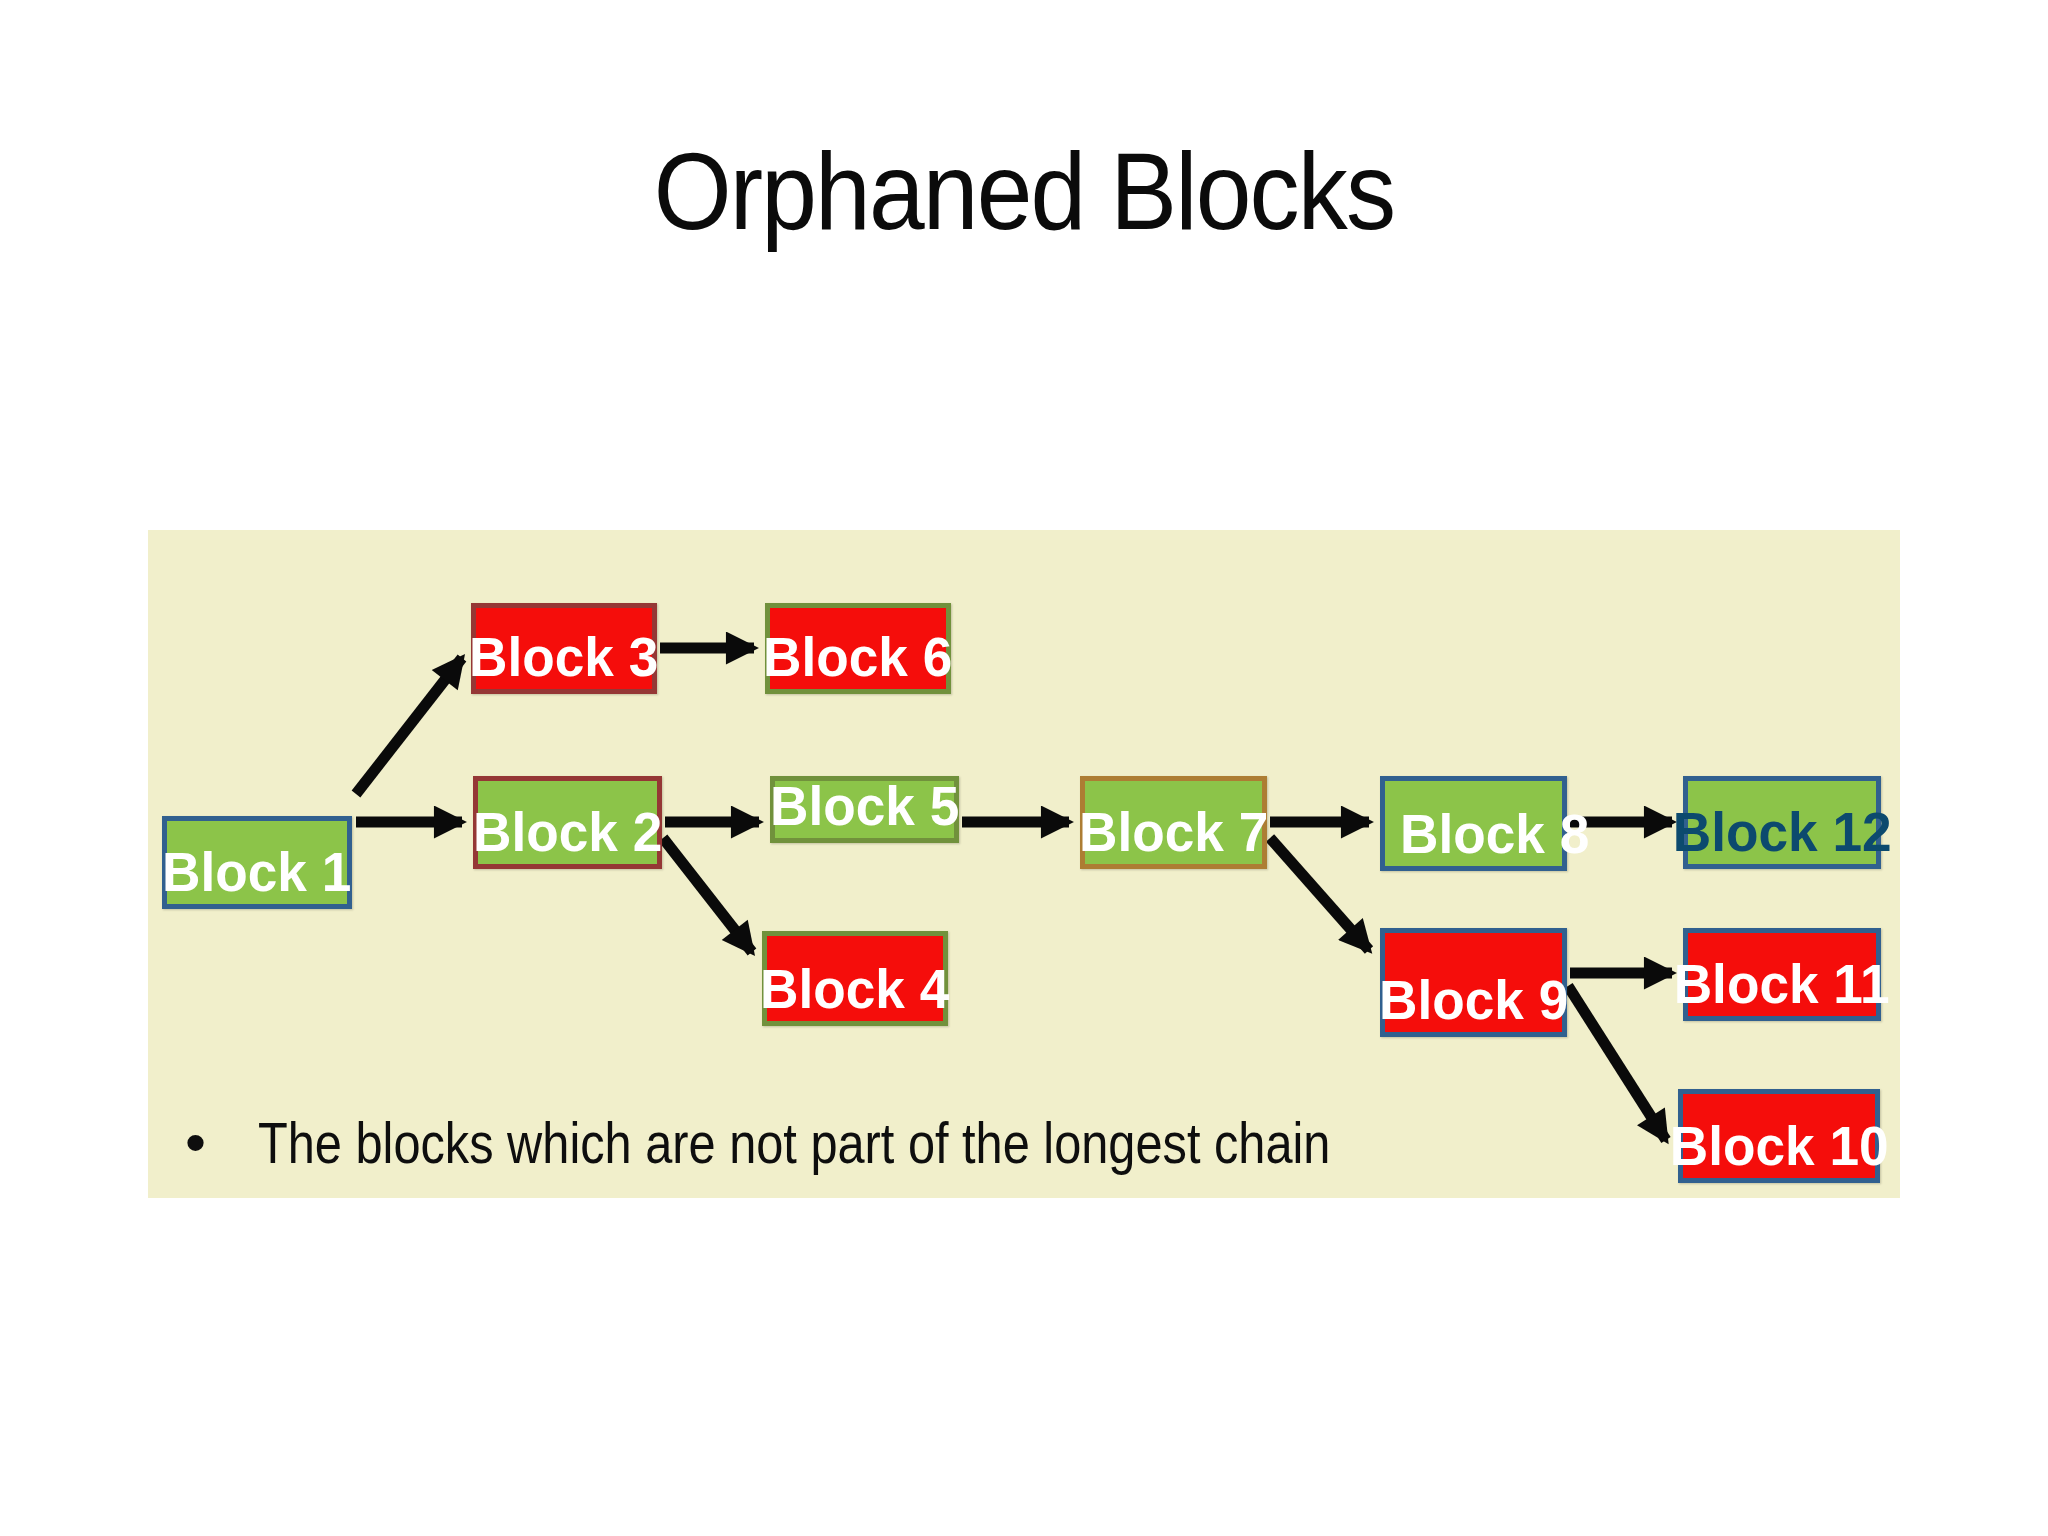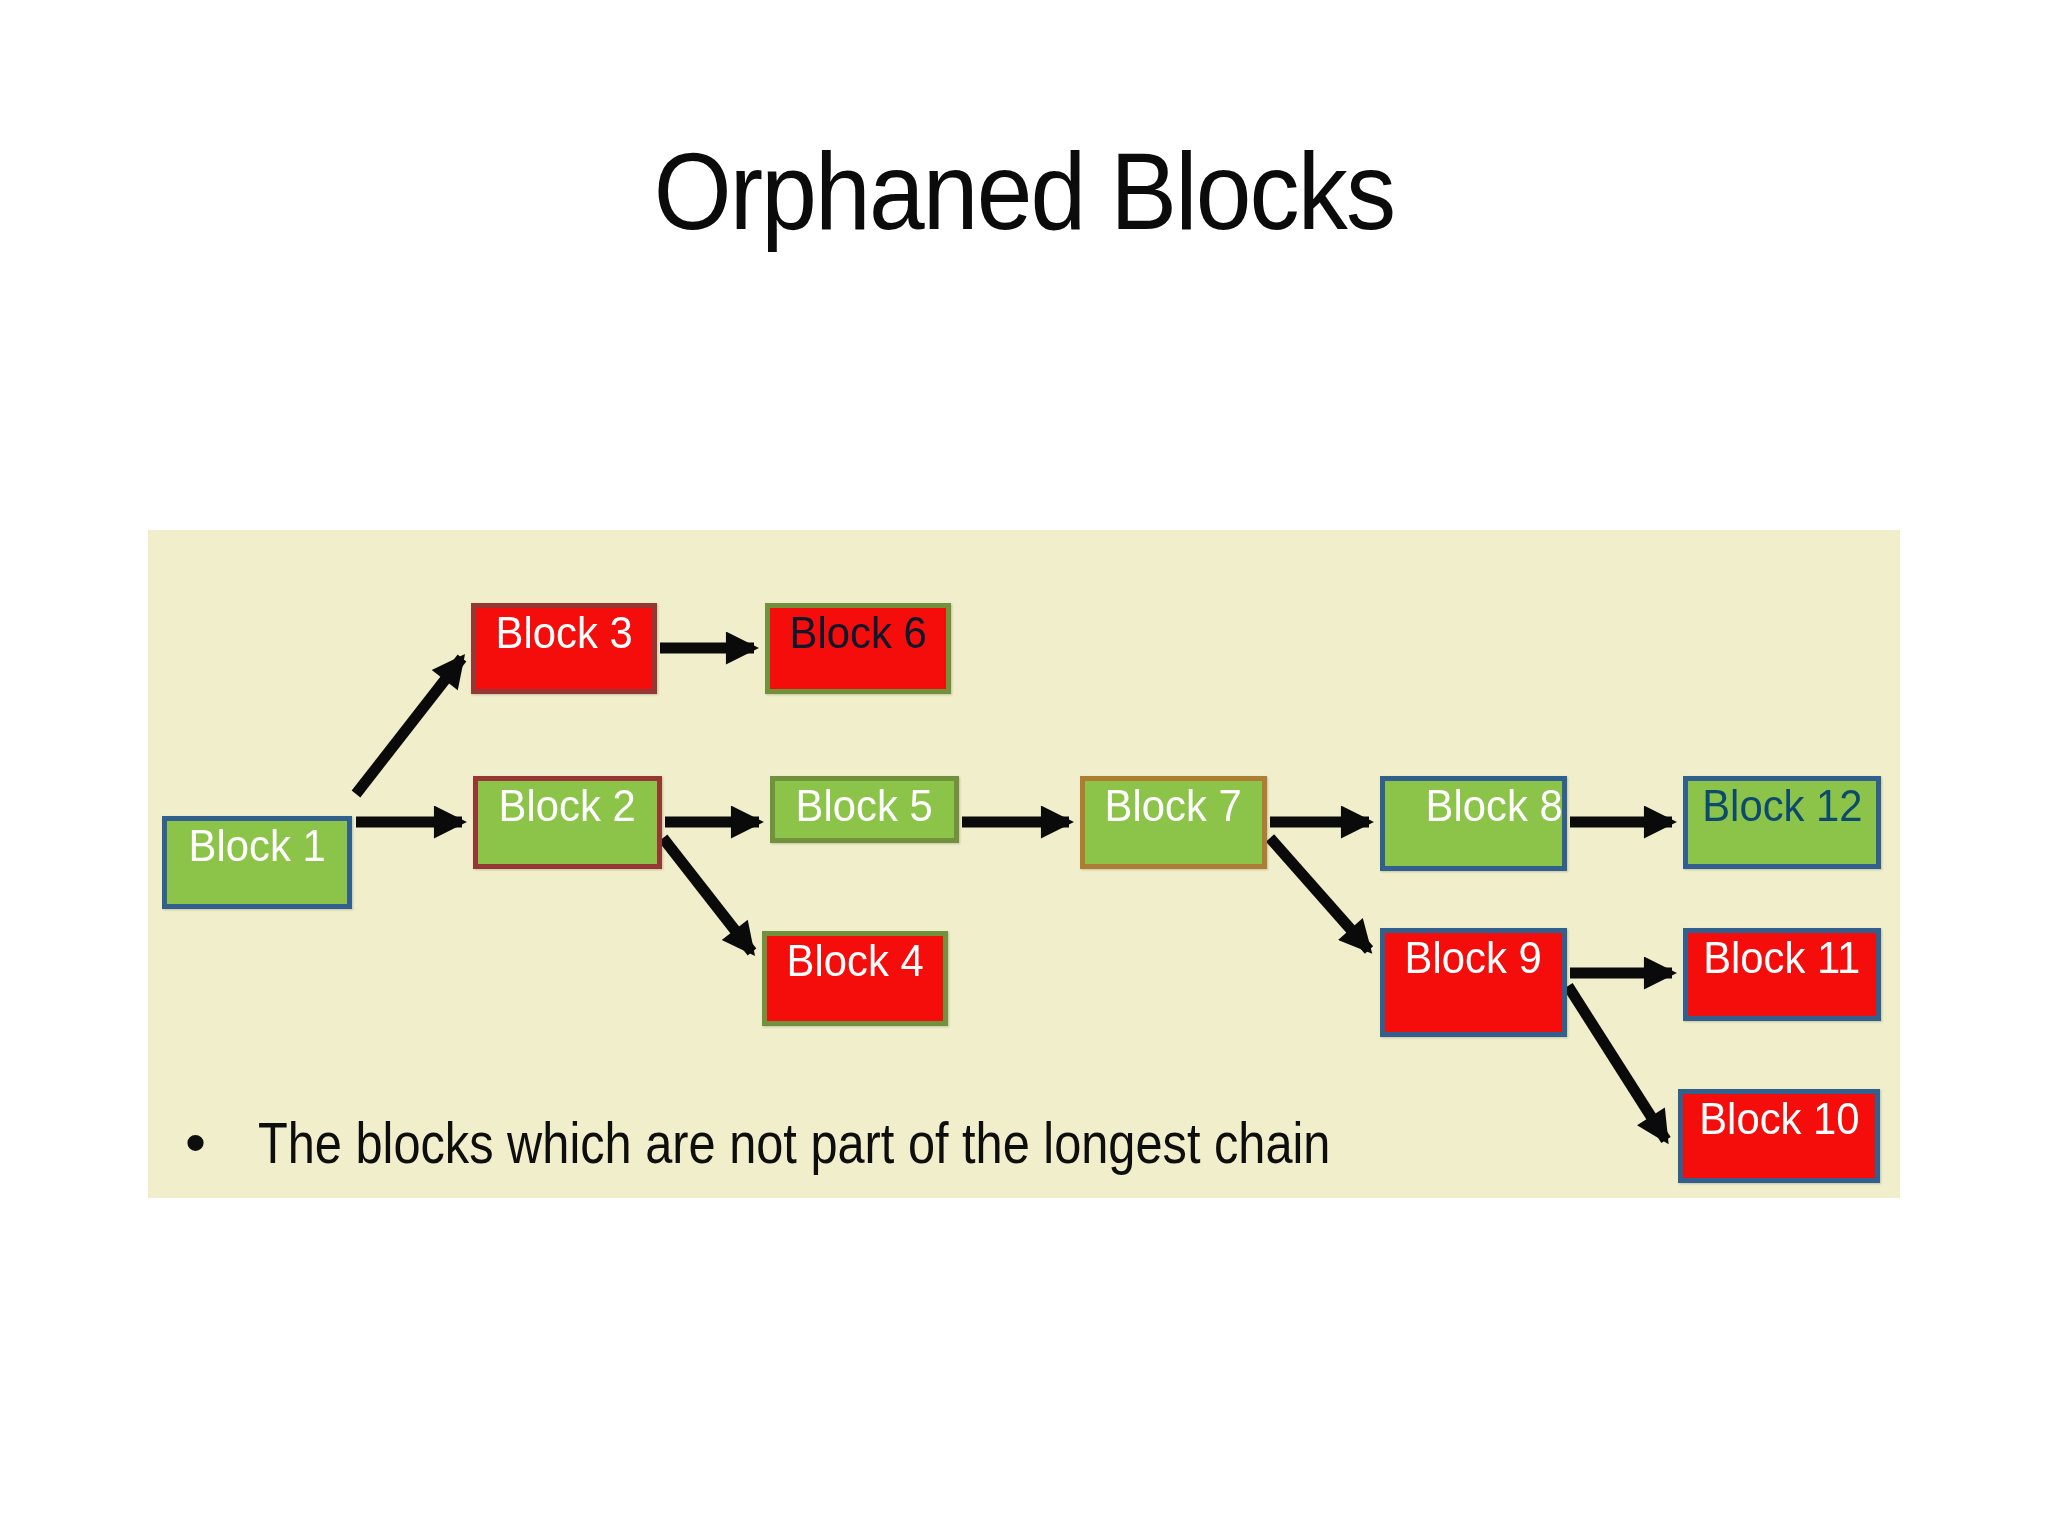--- a/index.html
+++ b/index.html
@@ -35,25 +35,25 @@
     position:absolute;
     left:0; top:0;
     width:2048px; height:1536px;
     pointer-events:none;
   }
   .node {
     position:absolute;
     box-sizing:border-box;
     border:5px solid #000;
     display:flex;
-    align-items:flex-start;
+    align-items:flex-end;
     justify-content:center;
     color:#ffffff;
-    font-weight:normal;
-    font-size:44px;
+    font-weight:bold;
+    font-size:56px;
     white-space:nowrap;
     box-shadow:1px 1px 2px rgba(60,60,40,0.25);
   }
   .node span { transform:scaleX(0.95); }
   .bullet-row {
     position:absolute;
     left:185px; top:1108px;
     display:flex;
     align-items:center;
     color:#0e0e0e;
@@ -110,21 +110,21 @@
       </div>
       <div class="node" style="left: 471px; top: 603px; width: 186px; height: 91px; background: rgb(245, 13, 11); border-color: rgb(149, 55, 53); color: rgb(255, 255, 255);">
         <span>Block 3</span>
       </div>
       <div class="node" style="left: 762px; top: 931px; width: 186px; height: 95px; background: rgb(245, 13, 11); border-color: rgb(113, 145, 60); color: rgb(255, 255, 255);">
         <span>Block 4</span>
       </div>
       <div class="node" style="left: 770px; top: 776px; width: 189px; height: 67px; background: rgb(140, 196, 73); border-color: rgb(113, 145, 60); color: rgb(255, 255, 255);">
         <span>Block 5</span>
       </div>
-      <div class="node" style="left: 765px; top: 603px; width: 186px; height: 91px; background: rgb(245, 13, 11); border-color: rgb(113, 145, 60); color: #0f172a;">
+      <div class="node" style="left: 765px; top: 603px; width: 186px; height: 91px; background: rgb(245, 13, 11); border-color: rgb(113, 145, 60); color: #ffffff;">
         <span>Block 6</span>
       </div>
       <div class="node" style="left: 1080px; top: 776px; width: 187px; height: 93px; background: rgb(140, 196, 73); border-color: rgb(173, 125, 51); color: rgb(255, 255, 255);">
         <span>Block 7</span>
       </div>
       <div class="node" style="left: 1380px; top: 776px; width: 187px; height: 95px; background: rgb(140, 196, 73); border-color: rgb(49, 96, 143); color: rgb(255, 255, 255); padding-left: 42px;">
         <span>Block 8</span>
       </div>
       <div class="node" style="left: 1380px; top: 928px; width: 187px; height: 109px; background: rgb(245, 13, 11); border-color: rgb(49, 96, 143); color: rgb(255, 255, 255);">
         <span>Block 9</span>

